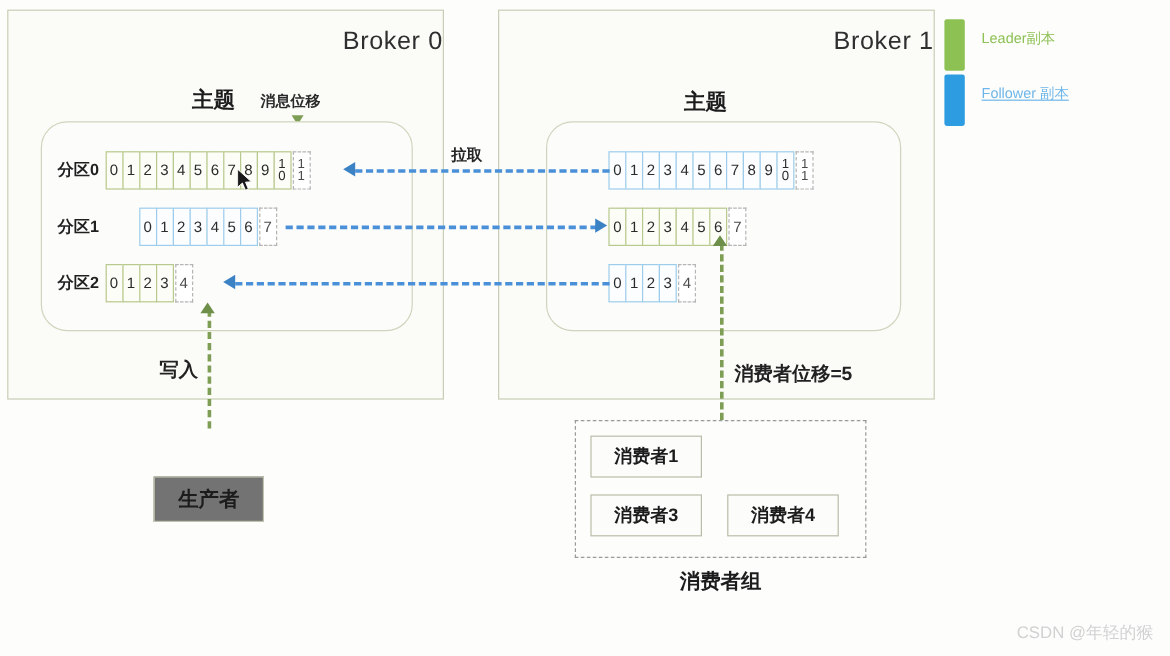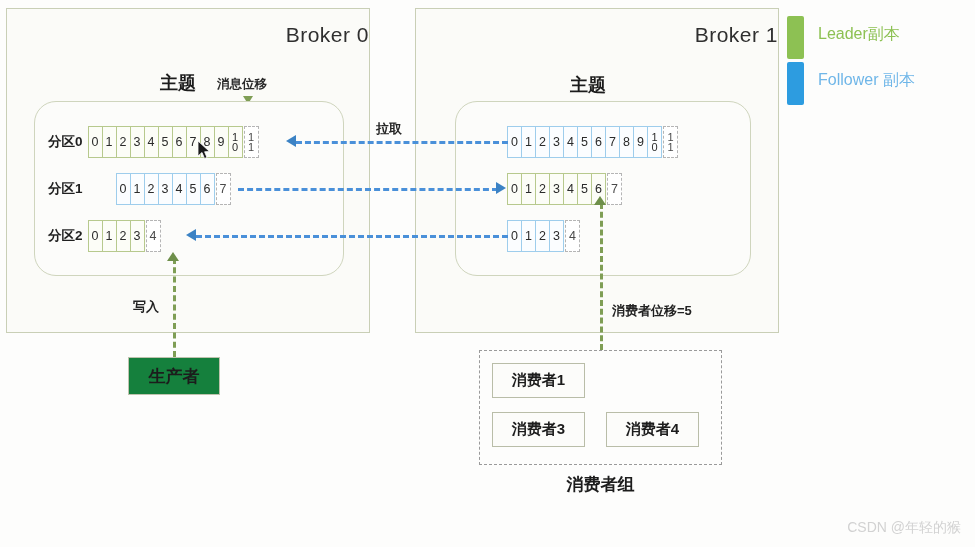--- a/index.html
+++ b/index.html
@@ -147,38 +147,39 @@
   .downarrow {
     position: absolute;
     width: 0; height: 0;
     border-left: 5px solid transparent;
     border-right: 5px solid transparent;
     border-top: 8px solid #7f9e55;
   }
 
   .green-note {
     position: absolute;
-    font-size: 13px;
+    font-size: 16px;
     font-weight: bold;
     color: #222;
     white-space: nowrap;
   }
 
   
   .plainbox {
     position: absolute;
     border: 1.5px solid #bfc3ae;
-    background: #15803d;
+    background: #737373;
     box-sizing: border-box;
     display: flex;
     align-items: center;
     justify-content: center;
     font-size: 17px;
     font-weight: bold;
     color: #1c1c1c;
+    margin-top: 40px;
   }
   #producer { left: 128px; top: 357px; width: 92px; height: 38px; }
 
   
   #cgroup {
     position: absolute;
     left: 479px; top: 350px;
     width: 243px; height: 115px;
     border: 1.5px dashed #9a9a9a;
     box-sizing: border-box;
@@ -212,21 +213,21 @@
 
   
   .legend-sw {
     position: absolute;
     width: 17px;
     height: 43px;
     border-radius: 2px;
   }
   .legend-tx {
     position: absolute;
-    font-size: 16px;
+    font-size: 12px;
     white-space: nowrap;
   }
   #lsw-leader   { left: 787px; top: 16px; }
   #ltx-leader   { left: 818px; top: 24px; }
   #lsw-follower { left: 787px; top: 62px; }
   #ltx-follower { left: 818px; top: 70px; }
 
   
   #watermark {
     position: absolute;
@@ -380,20 +381,20 @@
 
   <div id="cgroup"></div>
   <div class="consumer" id="c1">消费者1</div>
   <div class="consumer" id="c3">消费者3</div>
   <div class="consumer" id="c4">消费者4</div>
   <div id="cgroup-label">消费者组</div>
 
   <div class="legend-sw" id="lsw-leader" style="background:#8DC153;"></div>
   <div class="legend-tx" id="ltx-leader" style="color:#8DC153;">Leader副本</div>
   <div class="legend-sw" id="lsw-follower" style="background:#2D9CE0;"></div>
-  <div class="legend-tx" id="ltx-follower" style="color:#6FB6E8;">Follower 副本</div>
+  <div class="legend-tx" id="ltx-follower" style="color:#6FB6E8;text-decoration:underline;">Follower 副本</div>
 
   <svg id="cursor" viewBox="0 0 14 20">
     <polygon points="0,0 0,15 4,11.5 6.5,17.5 9,16.5 6.6,10.8 11.5,10.5" fill="#1a1a1a" stroke="#ffffff" stroke-width="0.8"></polygon>
   </svg>
 
   <div id="watermark">CSDN @年轻的猴</div>
 </div>
 
 </body></html>

